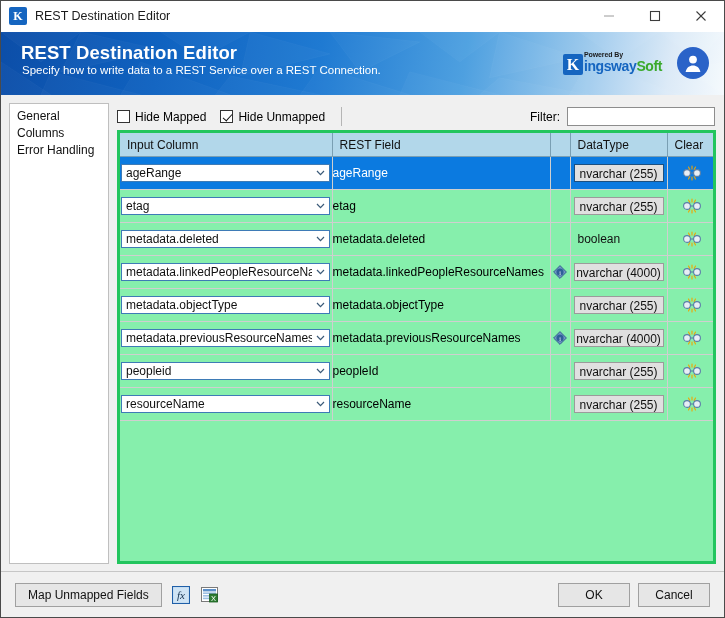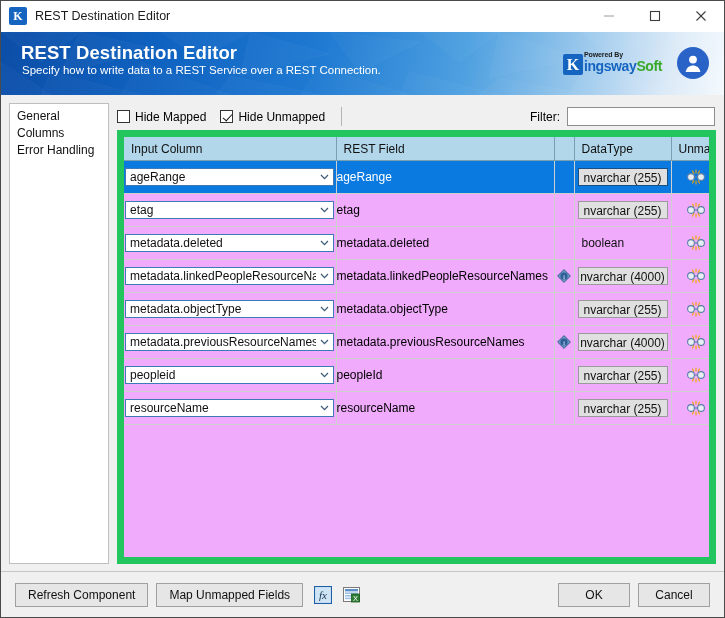--- a/index.html
+++ b/index.html
@@ -235,22 +235,22 @@
     font-family: "Liberation Sans", sans-serif;
     font-size: 12px;
     padding: 0 3px;
     outline: none;
     margin-right: 1px;
   }
 
   
   .grid {
     flex: 1 1 auto;
-    border: 7px solid #22c55e;
-    background: #f0abfc;
+    border: 3px solid #22c55e;
+    background: #86efac;
     box-sizing: border-box;
     overflow: hidden;
     min-height: 0;
   }
   .grid-table {
     width: 100%;
     border-collapse: collapse;
     table-layout: fixed;
   }
   .grid-table th {
@@ -483,21 +483,21 @@
             <col style="width:20px">
             <col style="width:97px">
             <col style="width:49px">
           </colgroup>
           <thead>
             <tr>
               <th>Input Column</th>
               <th>REST Field</th>
               <th></th>
               <th>DataType</th>
-              <th class="last">Unmap</th>
+              <th class="last">Clear</th>
             </tr>
           </thead>
           <tbody>
 
             <tr class="sel">
               <td>
                 <div class="combo">
                   <span class="ctext">ageRange</span>
                   <span class="carrow">
                     <svg width="9" height="6" viewBox="0 0 9 6">
@@ -791,21 +791,20 @@
               </td>
             </tr>
 
           </tbody>
         </table>
       </div>
     </div>
   </div>
 
   <div class="footer">
-    <button class="btn">Refresh Component</button>
     <button class="btn">Map Unmapped Fields</button>
 
     <span class="icon-btn">
       <svg width="18" height="18" viewBox="0 0 18 18">
         <rect x="0.5" y="0.5" width="17" height="17" fill="#cfe4f5" stroke="#1f5fa8" stroke-width="1.1"></rect>
         <text x="9" y="13" font-size="11" font-style="italic" fill="#16324f" text-anchor="middle" font-family="Liberation Serif, serif">fx</text>
       </svg>
     </span>
     <span class="icon-btn">
       <svg width="18" height="18" viewBox="0 0 18 18">

